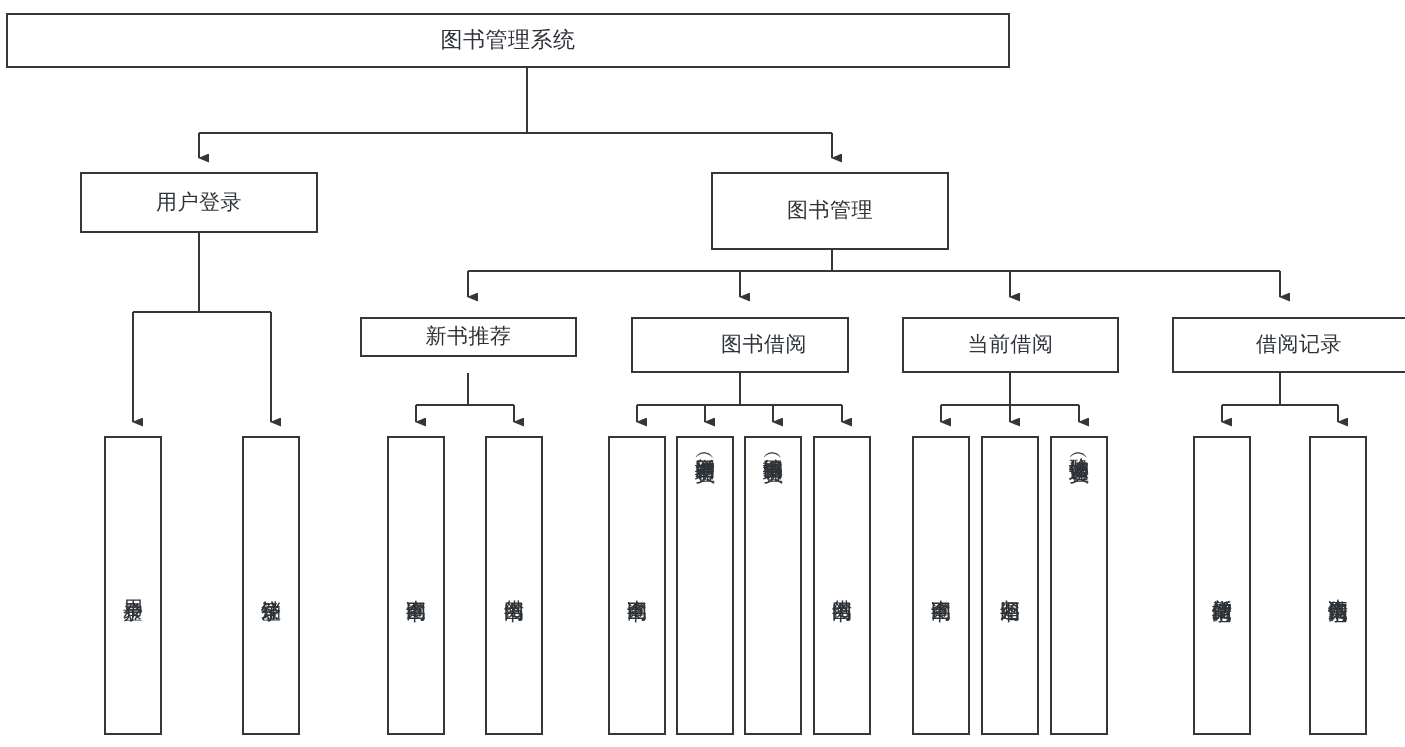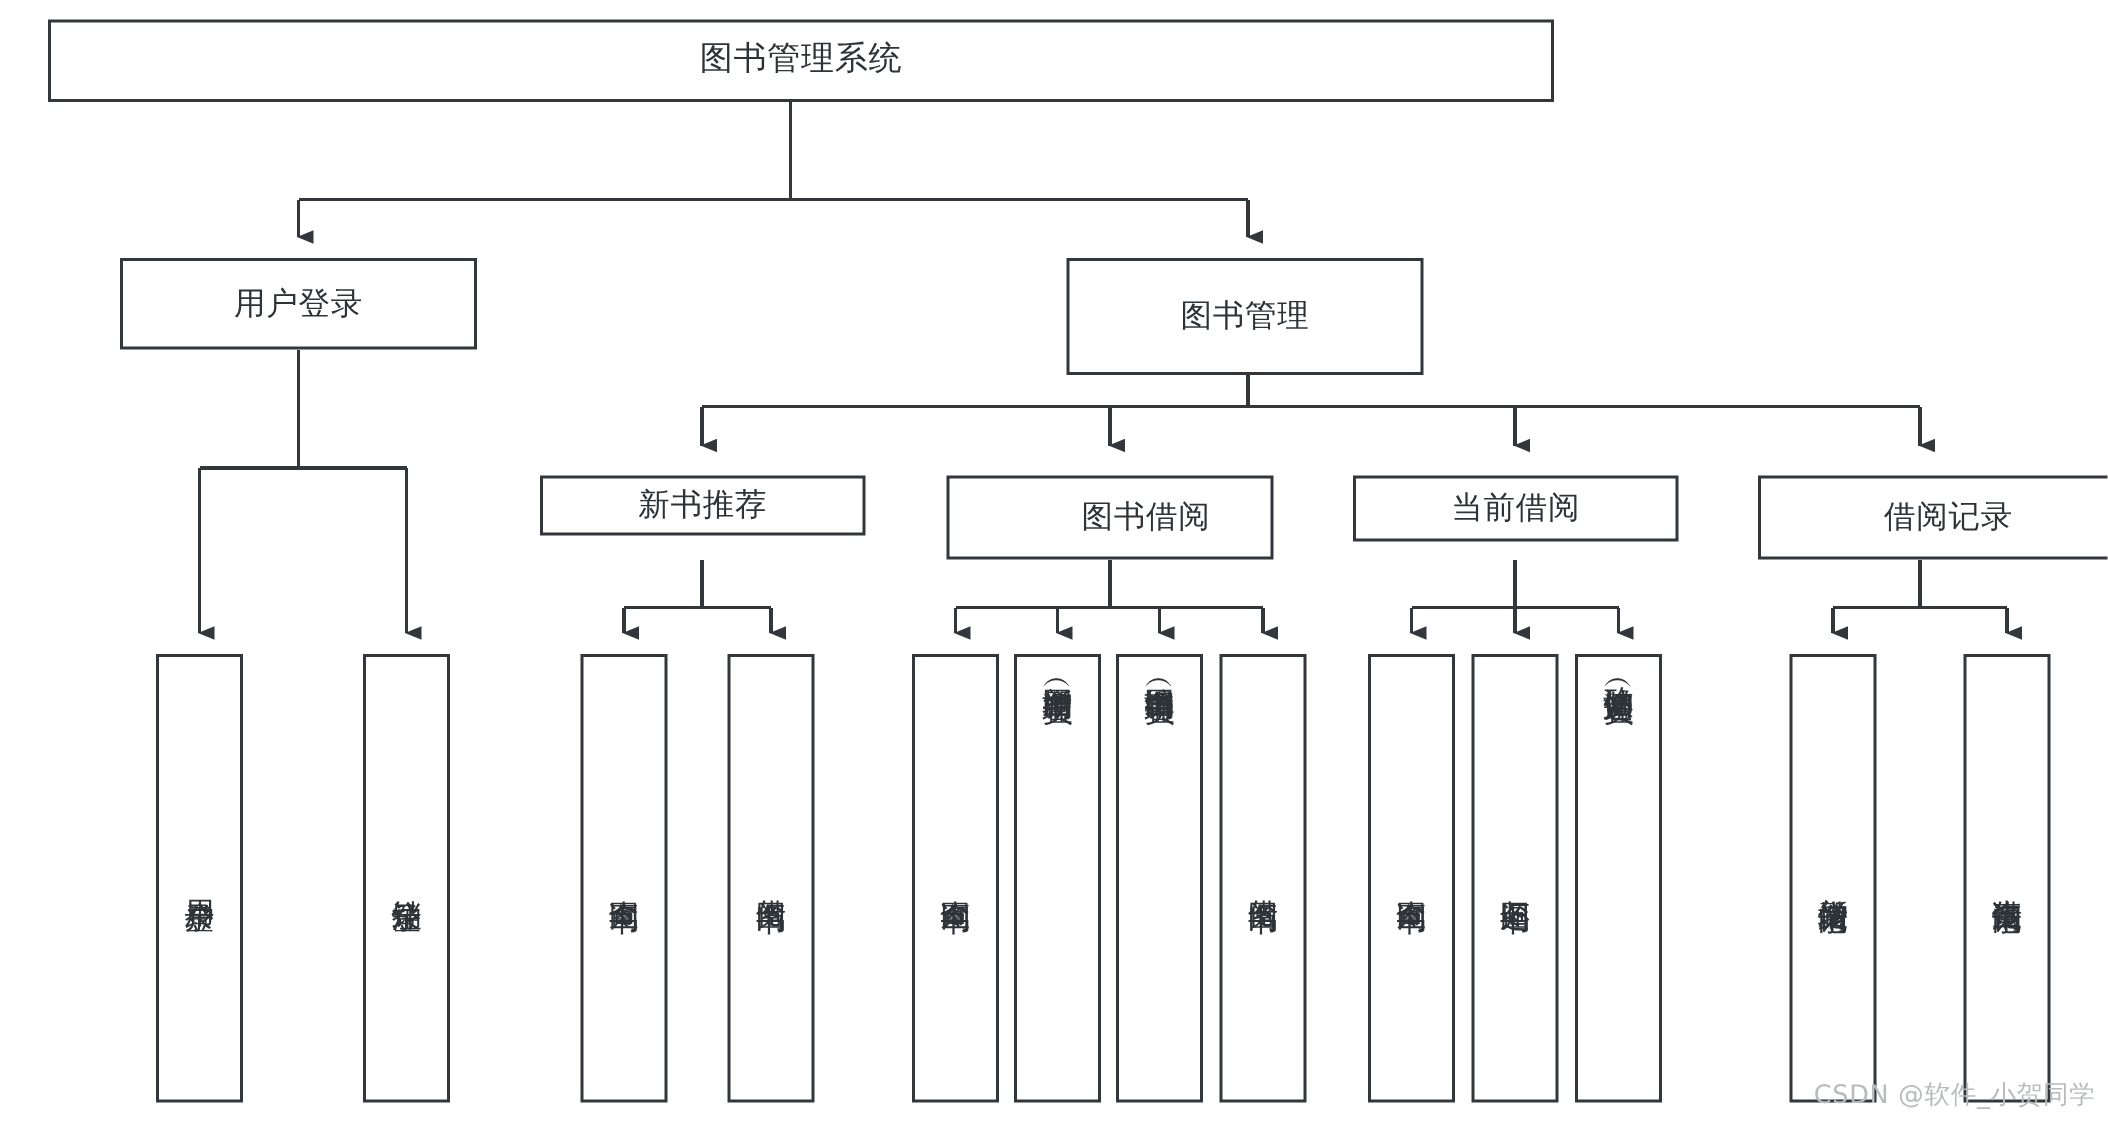--- a/index.html
+++ b/index.html
@@ -120,41 +120,41 @@
       <path d="M1010,405 L1010,422" marker-end="url(#arrowhead)"></path>
       <path d="M1079,405 L1079,422" marker-end="url(#arrowhead)"></path>
 
       <path d="M1280,373 L1280,405"></path>
       <path d="M1222,405 L1338,405"></path>
       <path d="M1222,405 L1222,422" marker-end="url(#arrowhead)"></path>
       <path d="M1338,405 L1338,422" marker-end="url(#arrowhead)"></path>
     </g>
   </svg>
 
-  <div class="node-box root" style="left:32px; top:13px; width:1004px; height:55px;">
+  <div class="node-box root" style="left:6px; top:13px; width:1004px; height:55px;">
     <span class="node-label-h">图书管理系统</span>
   </div>
 
   <div class="node-box" style="left:80px; top:172px; width:238px; height:61px;">
     <span class="node-label-h">用户登录</span>
   </div>
 
   <div class="node-box" style="left:711px; top:172px; width:238px; height:78px;">
     <span class="node-label-h">图书管理</span>
   </div>
 
   <div class="node-box" style="left:360px; top:317px; width:217px; height:40px;">
     <span class="node-label-h">新书推荐</span>
   </div>
 
   <div class="node-box" style="left:631px; top:317px; width:218px; height:56px;padding-left:48px;">
     <span class="node-label-h">图书借阅</span>
   </div>
 
-  <div class="node-box" style="left:902px; top:317px; width:217px; height:44px;">
+  <div class="node-box" style="left:902px; top:317px; width:217px; height:56px;">
     <span class="node-label-h">当前借阅</span>
   </div>
 
   <div class="node-box" style="left:1172px; top:317px; width:254px; height:56px;">
     <span class="node-label-h">借阅记录</span>
   </div>
 
   <div class="node-box leaf centered" style="left:104px; top:436px; width:58px; height:299px;">
     <span class="node-label-v">用户登录</span>
   </div>
@@ -200,15 +200,14 @@
   </div>
 
   <div class="node-box leaf centered" style="left:1193px; top:436px; width:58px; height:299px;">
     <span class="node-label-v">新增借阅记录</span>
   </div>
 
   <div class="node-box leaf centered" style="left:1309px; top:436px; width:58px; height:299px;">
     <span class="node-label-v">查询借阅记录</span>
   </div>
 
-  <div id="watermark">CSDN @软件_小贺同学</div>
 
 </div>
 
 </body></html>

